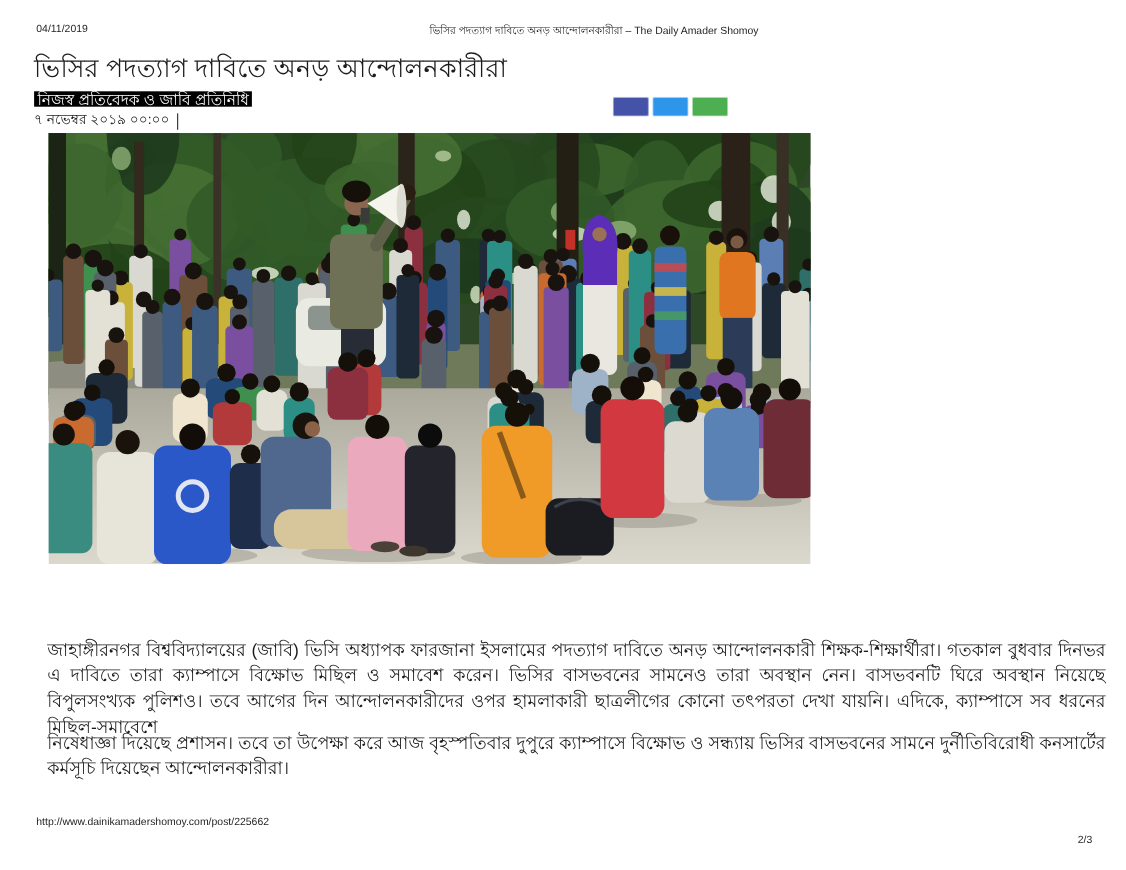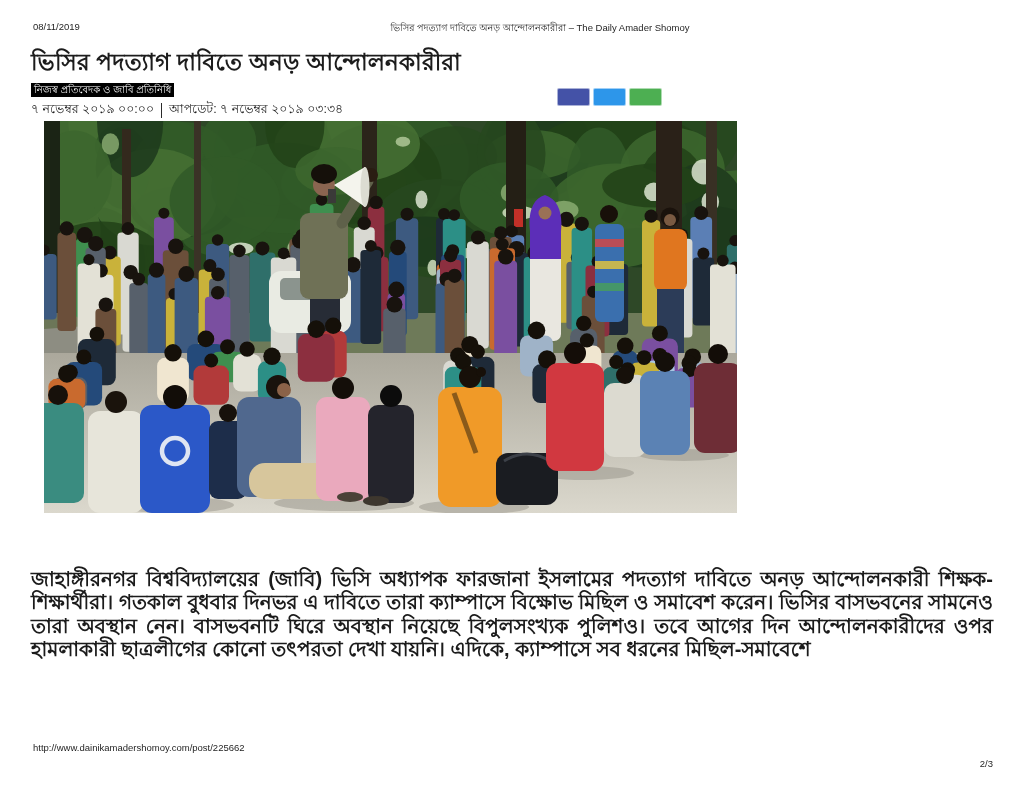--- a/index.html
+++ b/index.html
@@ -6,53 +6,52 @@
   body{font-family:"Liberation Sans","DejaVu Sans",sans-serif;}
   .page{position:relative;width:1024px;height:791px;background:#fff;overflow:hidden;}
 
   
   .print-date{position:absolute;left:33px;top:21px;font-size:9.5px;color:#1f1f1f;}
   .print-title{position:absolute;left:0;top:21px;width:1080px;text-align:center;font-size:9.5px;color:#1f1f1f;}
   .print-url{position:absolute;left:33px;top:742px;font-size:9.5px;color:#1f1f1f;}
   .print-page-num{position:absolute;right:31px;top:758px;font-size:9.5px;color:#1f1f1f;}
 
   
-  .headline{position:absolute;left:31px;top:44px;margin:0;font-size:23px;font-weight:700;color:#1c1c1c;letter-spacing:.2px;}
-  .byline-badge{position:absolute;left:31px;top:83px;background:#000;color:#fff;font-size:10px;line-height:14px;padding:0 3px;}
+  .headline{position:absolute;left:31px;top:44px;margin:0;font-size:23px;font-weight:400;color:#1c1c1c;letter-spacing:.2px;}
+  .byline-badge{position:absolute;left:31px;top:83px;background:#000;color:#fff;font-size:14px;line-height:14px;padding:0 3px;}
   .dateline{position:absolute;left:31px;top:100px;font-size:12.5px;color:#1f1f1f;display:flex;align-items:center;}
   .dateline .vdiv{display:inline-block;width:1px;height:15px;background:#2a2a2a;margin:0 7px;}
   .share-row{position:absolute;left:557px;top:88px;display:flex;}
   .share-btn{width:33px;height:18px;border-radius:2px;margin-right:3px;border:1px solid rgba(255,255,255,.55);box-sizing:border-box;}
 
   
   .photo{position:absolute;left:44px;top:121px;width:693px;height:392px;overflow:hidden;}
   .photo svg{display:block;}
   .caption{position:absolute;left:31px;top:526px;font-size:11.5px;color:#8c8c8c;}
 
   
-  .body-para{position:absolute;left:31px;width:962px;margin:0;font-size:20px;line-height:23.4px;color:#1b1b1b;text-align:justify;font-weight:bold;}
+  .body-para{position:absolute;left:31px;width:962px;margin:12px;font-size:16px;line-height:23.4px;color:#1b1b1b;text-align:justify;}
   .para1{top:568px;}
   .para2{top:653px;}
 </style>
 </head>
 <body>
 
 <div class="page">
 
-  <span class="print-date">08/11/2019</span>
+  <span class="print-date">04/11/2019</span>
   <span class="print-title">ভিসির পদত্যাগ দাবিতে অনড় আন্দোলনকারীরা – The Daily Amader Shomoy</span>
 
   <h1 class="headline">ভিসির পদত্যাগ দাবিতে অনড় আন্দোলনকারীরা</h1>
 
   <div class="byline-badge">নিজস্ব প্রতিবেদক ও জাবি প্রতিনিধি</div>
 
   <div class="dateline">
     <span>৭ নভেম্বর ২০১৯ ০০:০০</span>
     <span class="vdiv"></span>
-    <span>আপডেট: ৭ নভেম্বর ২০১৯ ০৩:৩৪</span>
   </div>
 
   <div class="share-row" id="share-row">
       <div class="share-btn" style="background: rgb(68, 82, 167);"></div>
       <div class="share-btn" style="background: rgb(45, 150, 234);"></div>
       <div class="share-btn" style="background: rgb(77, 175, 82);"></div>
     </div>
 
   <div class="photo">
     <svg width="693" height="392" viewBox="0 0 693 392" xmlns="http://www.w3.org/2000/svg">
@@ -467,16 +466,17 @@
         <circle cx="621" cy="241" r="10" fill="#140f0a"></circle>
 
         <rect x="650" y="242" width="48" height="90" rx="11" fill="#6e2d36"></rect>
         <circle cx="674" cy="233" r="10" fill="#130d08"></circle>
       </g>
     </svg>
   </div>
 
 
   <p class="body-para para1">জাহাঙ্গীরনগর বিশ্ববিদ্যালয়ের (জাবি) ভিসি অধ্যাপক ফারজানা ইসলামের পদত্যাগ দাবিতে অনড় আন্দোলনকারী শিক্ষক-শিক্ষার্থীরা। গতকাল বুধবার দিনভর এ দাবিতে তারা ক্যাম্পাসে বিক্ষোভ মিছিল ও সমাবেশ করেন। ভিসির বাসভবনের সামনেও তারা অবস্থান নেন। বাসভবনটি ঘিরে অবস্থান নিয়েছে বিপুলসংখ্যক পুলিশও। তবে আগের দিন আন্দোলনকারীদের ওপর হামলাকারী ছাত্রলীগের কোনো তৎপরতা দেখা যায়নি। এদিকে, ক্যাম্পাসে সব ধরনের মিছিল-সমাবেশে</p>
+  <p class="body-para para2">নিষেধাজ্ঞা দিয়েছে প্রশাসন। তবে তা উপেক্ষা করে আজ বৃহস্পতিবার দুপুরে ক্যাম্পাসে বিক্ষোভ ও সন্ধ্যায় ভিসির বাসভবনের সামনে দুর্নীতিবিরোধী কনসার্টের কর্মসূচি দিয়েছেন আন্দোলনকারীরা।</p>
 
   <span class="print-url">http://www.dainikamadershomoy.com/post/225662</span>
   <span class="print-page-num">2/3</span>
 </div>
 
 </body></html>

